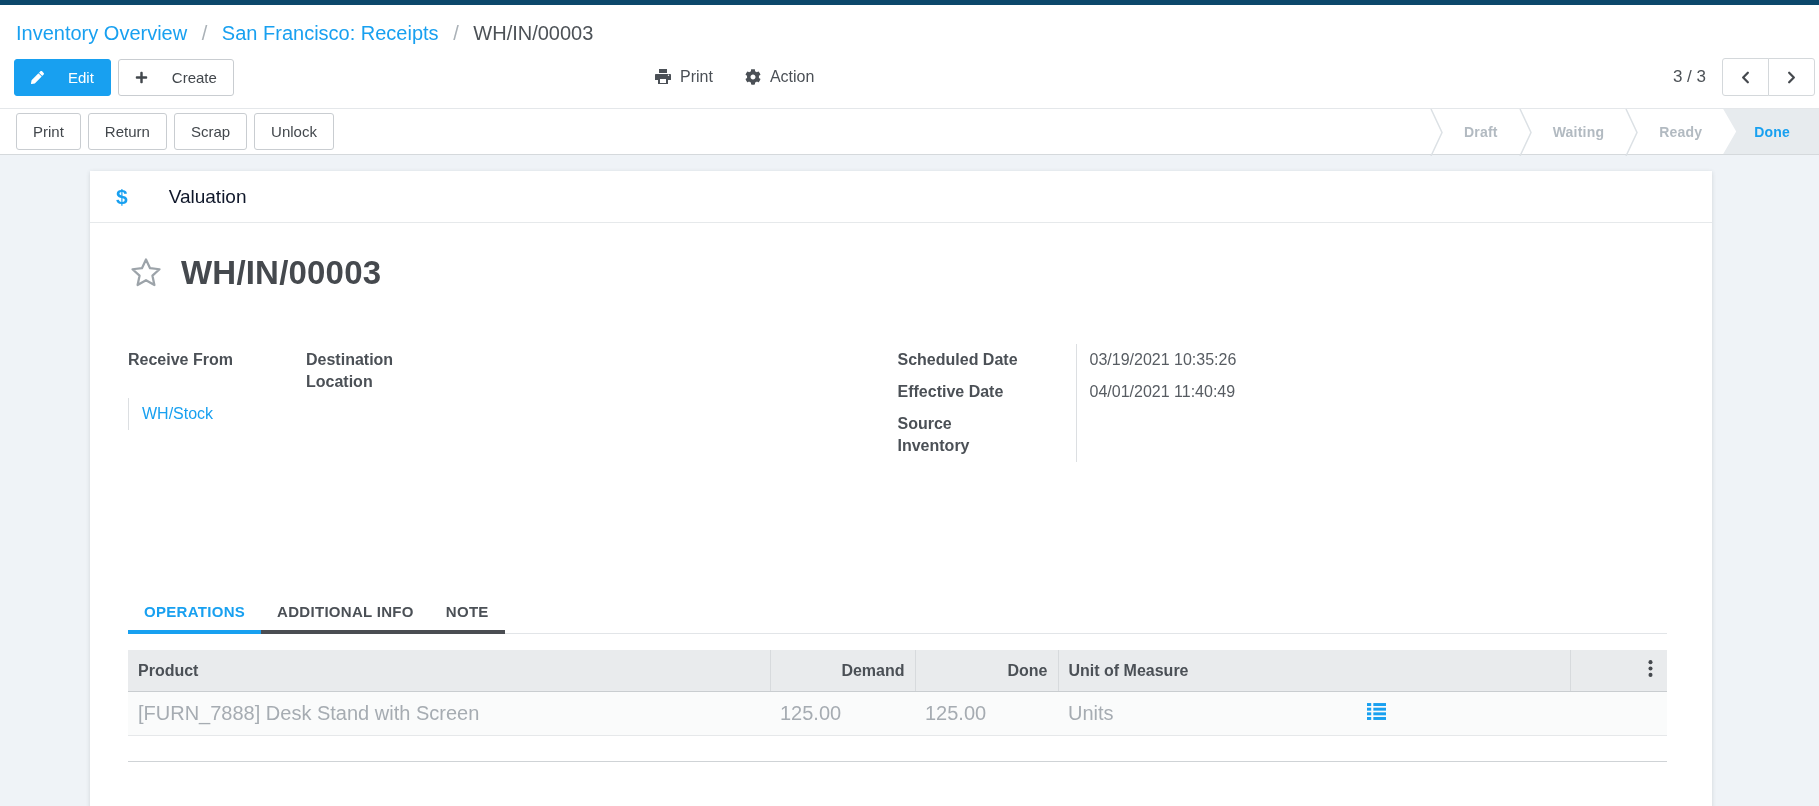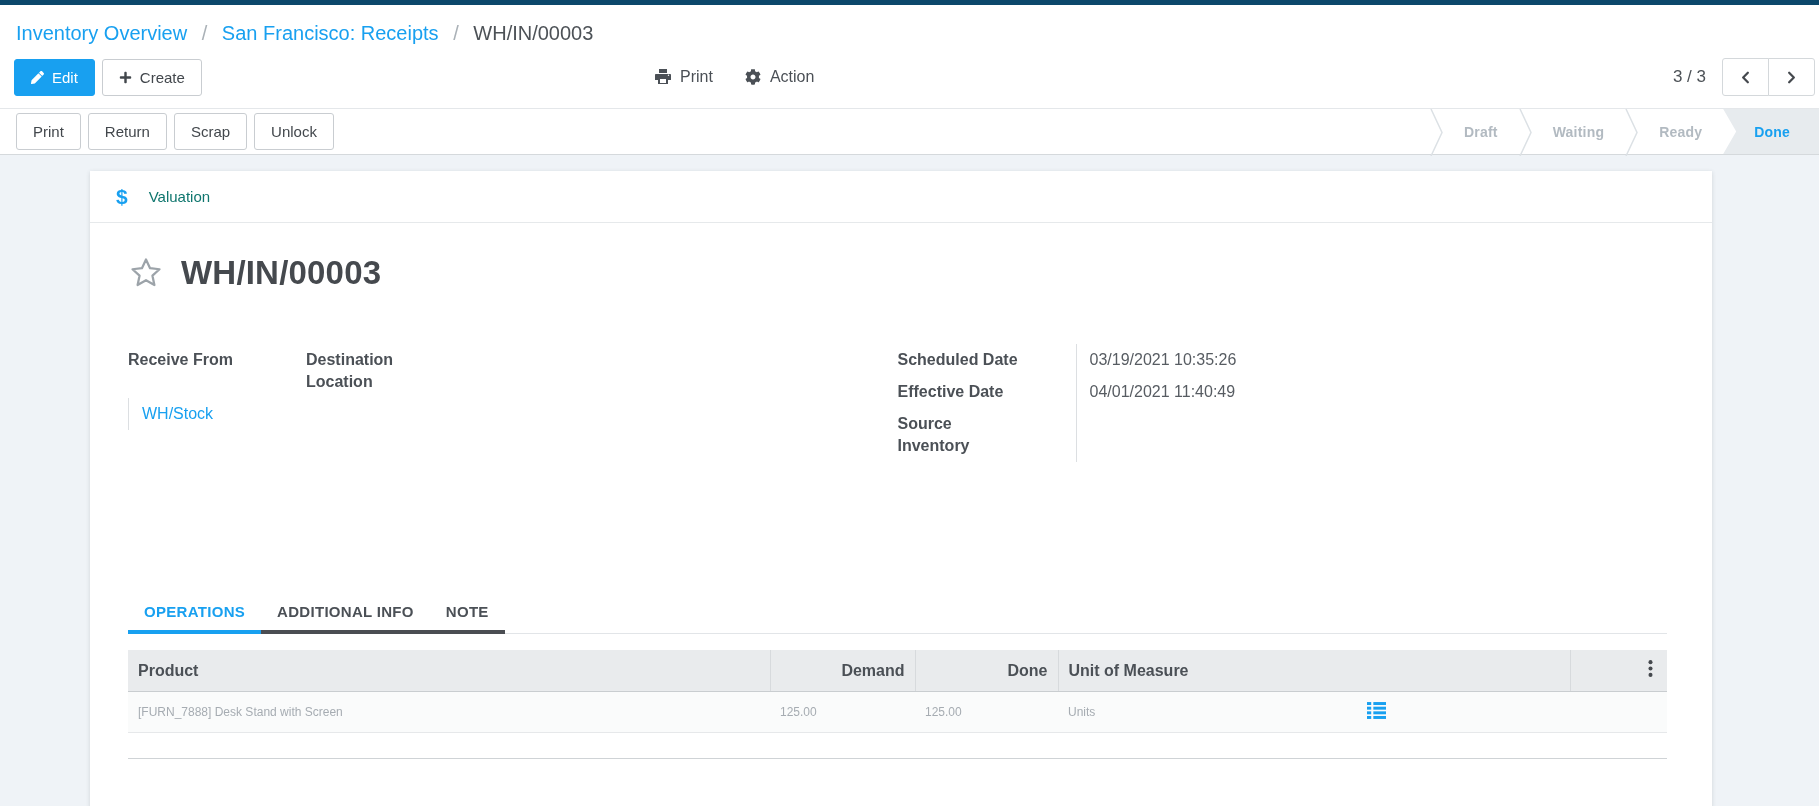--- a/index.html
+++ b/index.html
@@ -14,21 +14,21 @@
   .topbar { height:5px; background:#0c486b; }
 
   
   .breadcrumb-row { padding:15px 16px 2px 16px; font-size:20px; line-height:26px; background:#fff; }
   .breadcrumb-row a { color:#18a0f0; text-decoration:none; cursor:pointer; }
   .bc-sep { color:#aab1b7; margin:0 9px; }
   .bc-current { color:#4d5257; }
 
   
   .cp-row { position:relative; display:flex; align-items:center; padding:10px 2px 12px 14px; background:#fff; }
-  .btn { display:inline-flex; align-items:center; gap:8px; font-family:inherit; font-size:15px;
+  .btn { display:inline-flex; align-items:center; gap:24px; font-family:inherit; font-size:15px;
          padding:8px 16px; border-radius:3px; border:1px solid transparent; cursor:pointer; line-height:19px; }
   .btn-primary { background:#18a0f0; color:#fff; border-color:#18a0f0; }
   .btn-default { background:#fff; color:#42474c; border-color:#c9cdd1; }
   .cp-left { display:flex; gap:7px; }
   .cp-center { position:absolute; left:655px; top:50%; transform:translateY(-56%); display:flex; gap:32px; }
   .ghost-btn { display:inline-flex; align-items:center; gap:9px; background:none; border:none; cursor:pointer;
                font-family:inherit; font-size:16px; color:#4b5056; }
   .cp-right { margin-left:auto; display:flex; align-items:center; gap:16px; padding-right:2px; }
   .pager-count { font-size:17px; color:#4d5257; }
   .pager-group { display:flex; }
@@ -52,21 +52,21 @@
              clip-path: polygon(0 0, 13px 50%, 0 100%, 100% 100%, 100% 0); }
 
   
   .content { background:#eff3f7; height:653px; padding-top:16px; }
   .card { margin-left:90px; width:1622px; height:100%; background:#fff;
           box-shadow:0 1px 4px rgba(60,70,80,.18); }
   .button-box { height:52px; display:flex; align-items:stretch; border-bottom:1px solid #e6e9eb; }
   .stat-btn { display:flex; align-items:center; gap:21px; padding:0 26px; background:none; border:none;
               cursor:pointer; font-family:inherit; }
   .stat-btn .dollar { color:#18a0f0; font-size:21px; font-weight:700; }
-  .stat-btn .stat-label { color:#0f766e; font-size:15px; }
+  .stat-btn .stat-label { color:#0f172a; font-size:19px;margin-left:20px; }
 
   .sheet { padding:0 45px 0 38px; }
   .title-row { display:flex; align-items:center; gap:17px; margin-top:31px; }
   .star-btn { background:none; border:none; cursor:pointer; display:flex; padding:0; }
   .o-title { font-size:33px; font-weight:700; color:#45494e; letter-spacing:.2px; }
 
   .fields { display:flex; margin-top:52px; }
   .fgroup { flex:1; display:grid; grid-template-columns:178px 1fr; align-content:start; }
   .flabel { font-weight:700; color:#4b5056; font-size:16px; padding:5px 0; line-height:22px; }
   .flabel-text { display:inline-block; max-width:128px; }
@@ -76,21 +76,21 @@
   .tabs { display:flex; margin-top:132px; border-bottom:1px solid #e2e5e8; }
   .tab { font-family:inherit; background:none; border:none; cursor:pointer; font-size:15px; font-weight:700;
          letter-spacing:.3px; color:#4b5056; padding:9px 16px 10px; border-bottom:4px solid #4a4d52; margin-bottom:-1px; }
   .tab.active { color:#18a0f0; border-bottom-color:#18a0f0; }
 
   table.o-list { width:100%; border-collapse:collapse; table-layout:fixed; margin-top:16px; }
   .o-list th { background:#e9ebed; font-size:16px; font-weight:700; color:#4b5056; text-align:left;
                padding:10px 10px; border-bottom:1px solid #c9cdd0; cursor:pointer; }
   .o-list th.num { text-align:right; }
   .o-list th.b-l { border-left:1px solid #d7dadd; }
-  .o-list td { background:#fafbfb; font-size:12px; color:#a6acb2; padding:10px 10px;
+  .o-list td { background:#fafbfb; font-size:20px; color:#a6acb2; padding:10px 10px;
                border-bottom:1px solid #e6e8ea; }
   .o-list td.num { text-align:left; }
   .opts-cell { text-align:right !important; padding-right:14px !important; }
   .icon-cell { padding-left:22px !important; }
   .icon-btn { background:none; border:none; cursor:pointer; display:inline-flex; padding:0; }
   .table-bottom-line { border-top:1px solid #cfd3d6; margin-top:25px; }
 </style>
 </head>
 <body>
 

